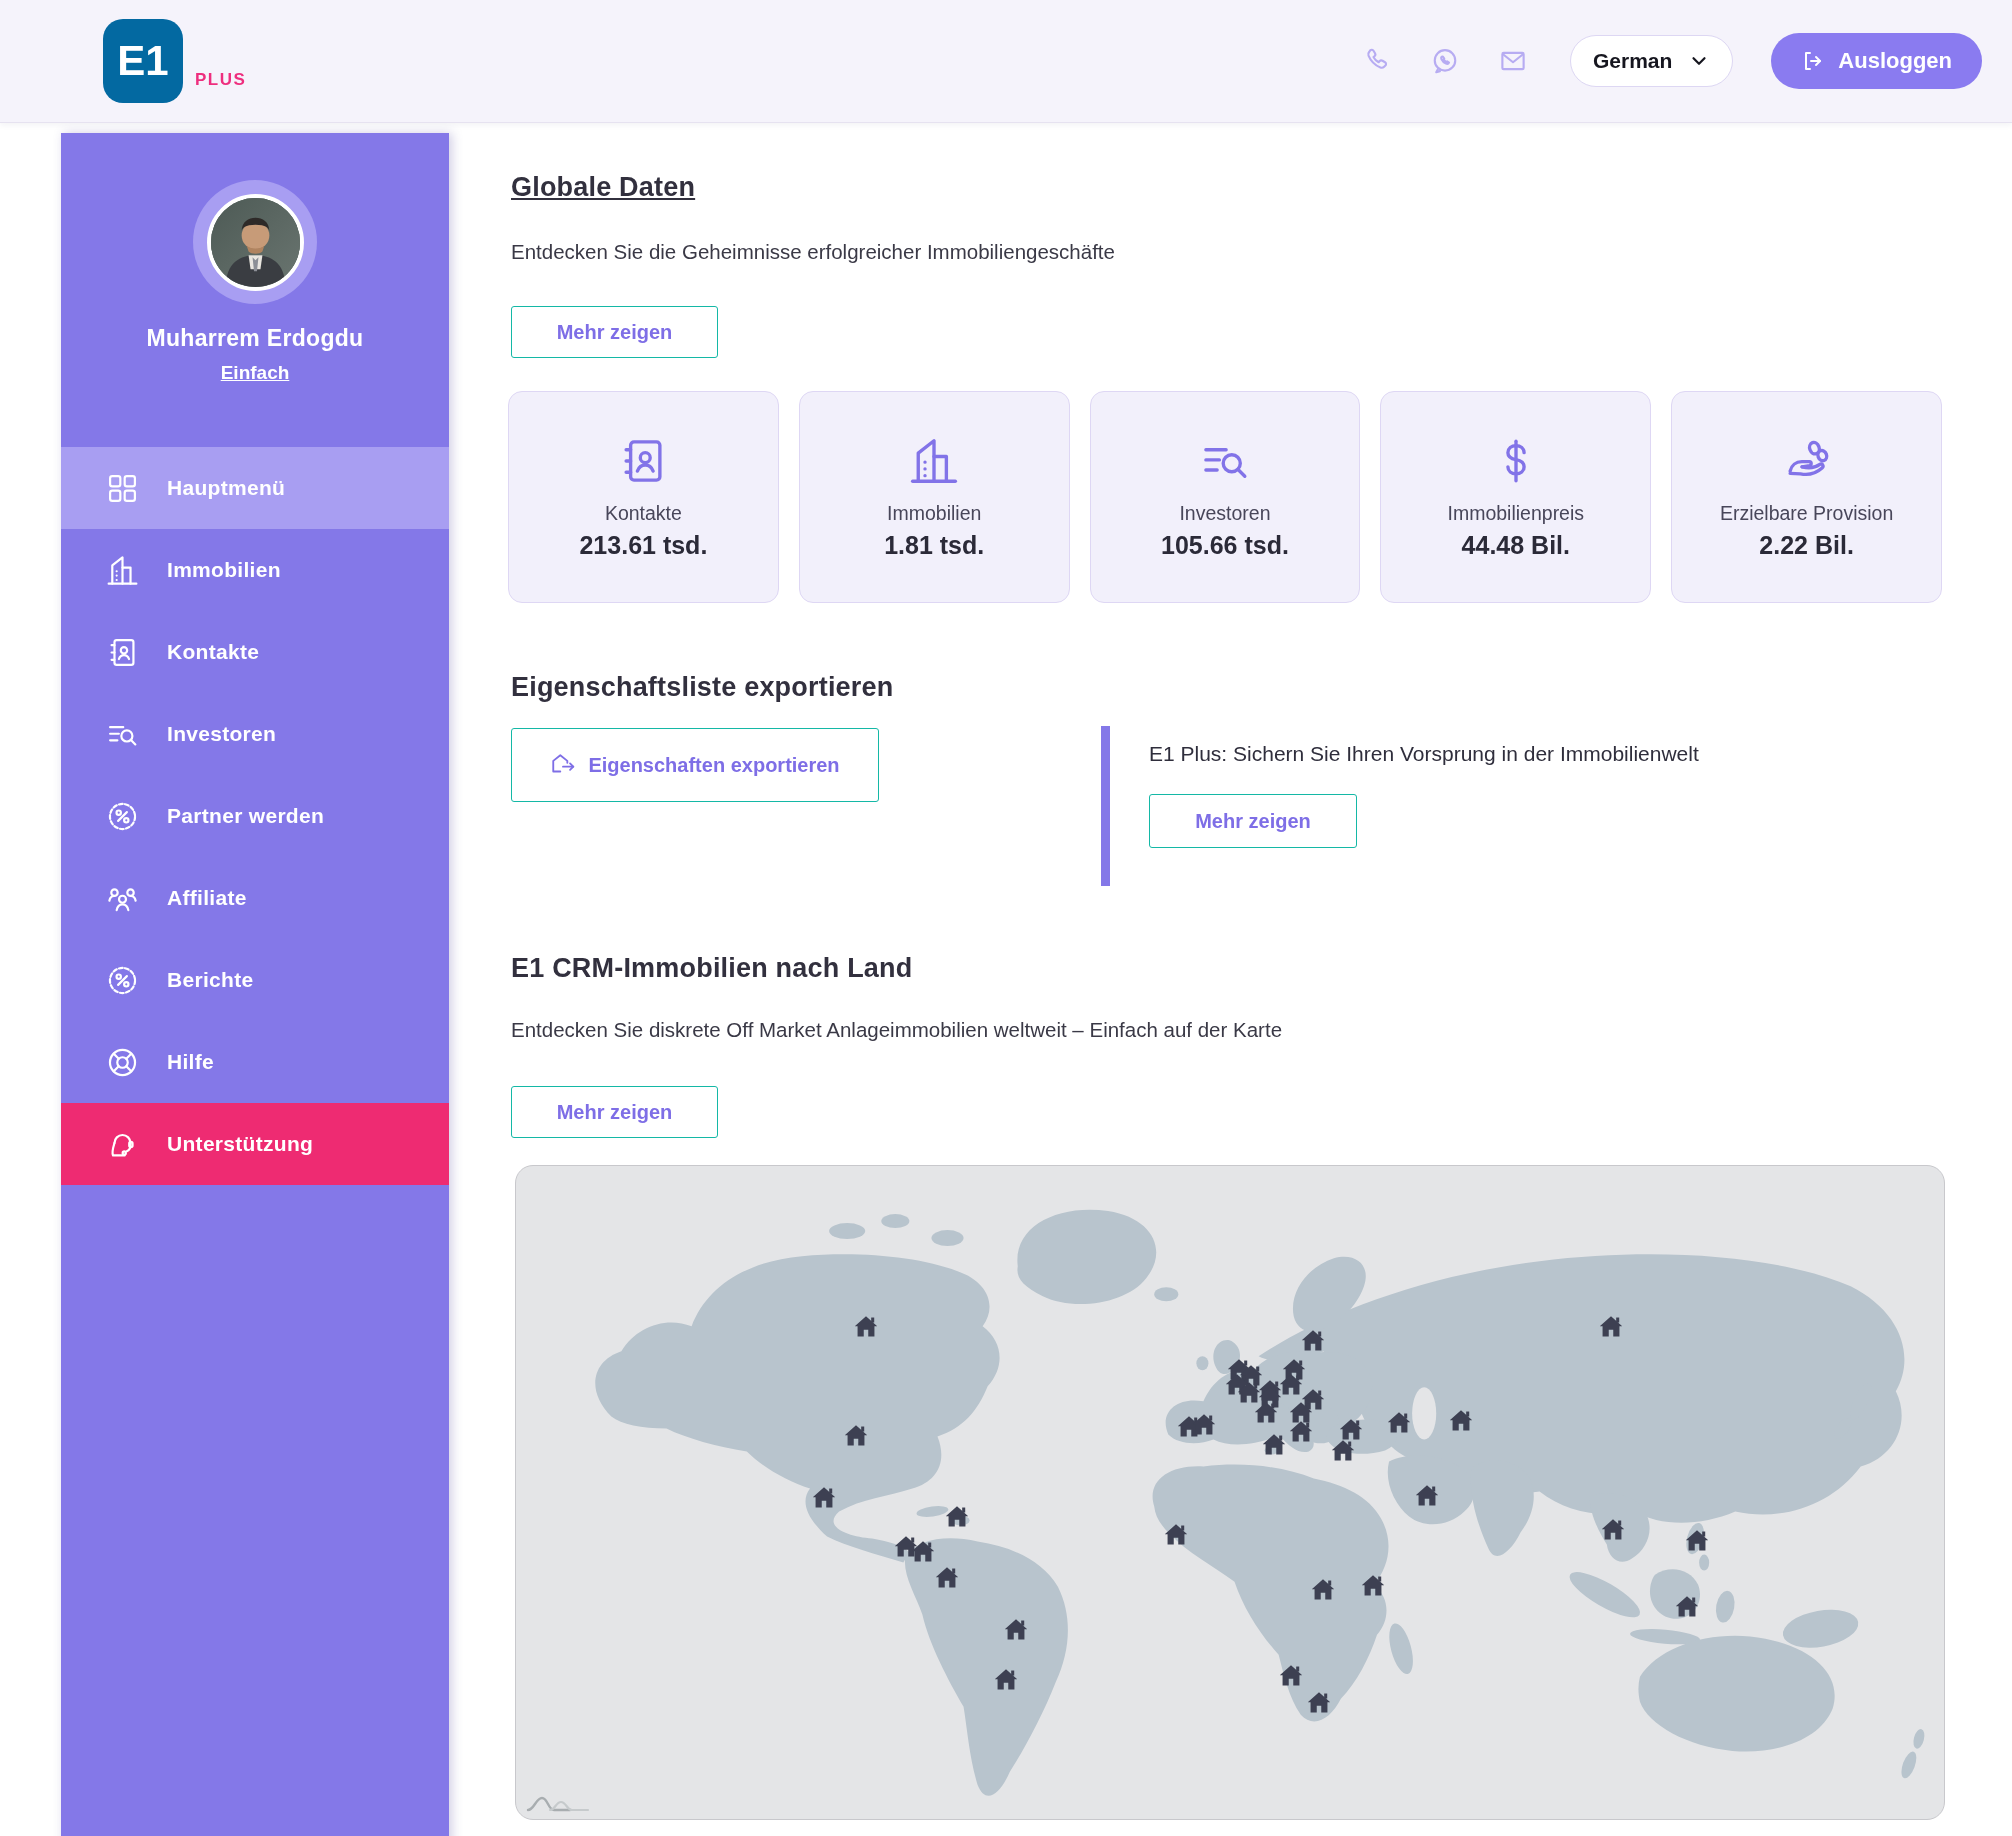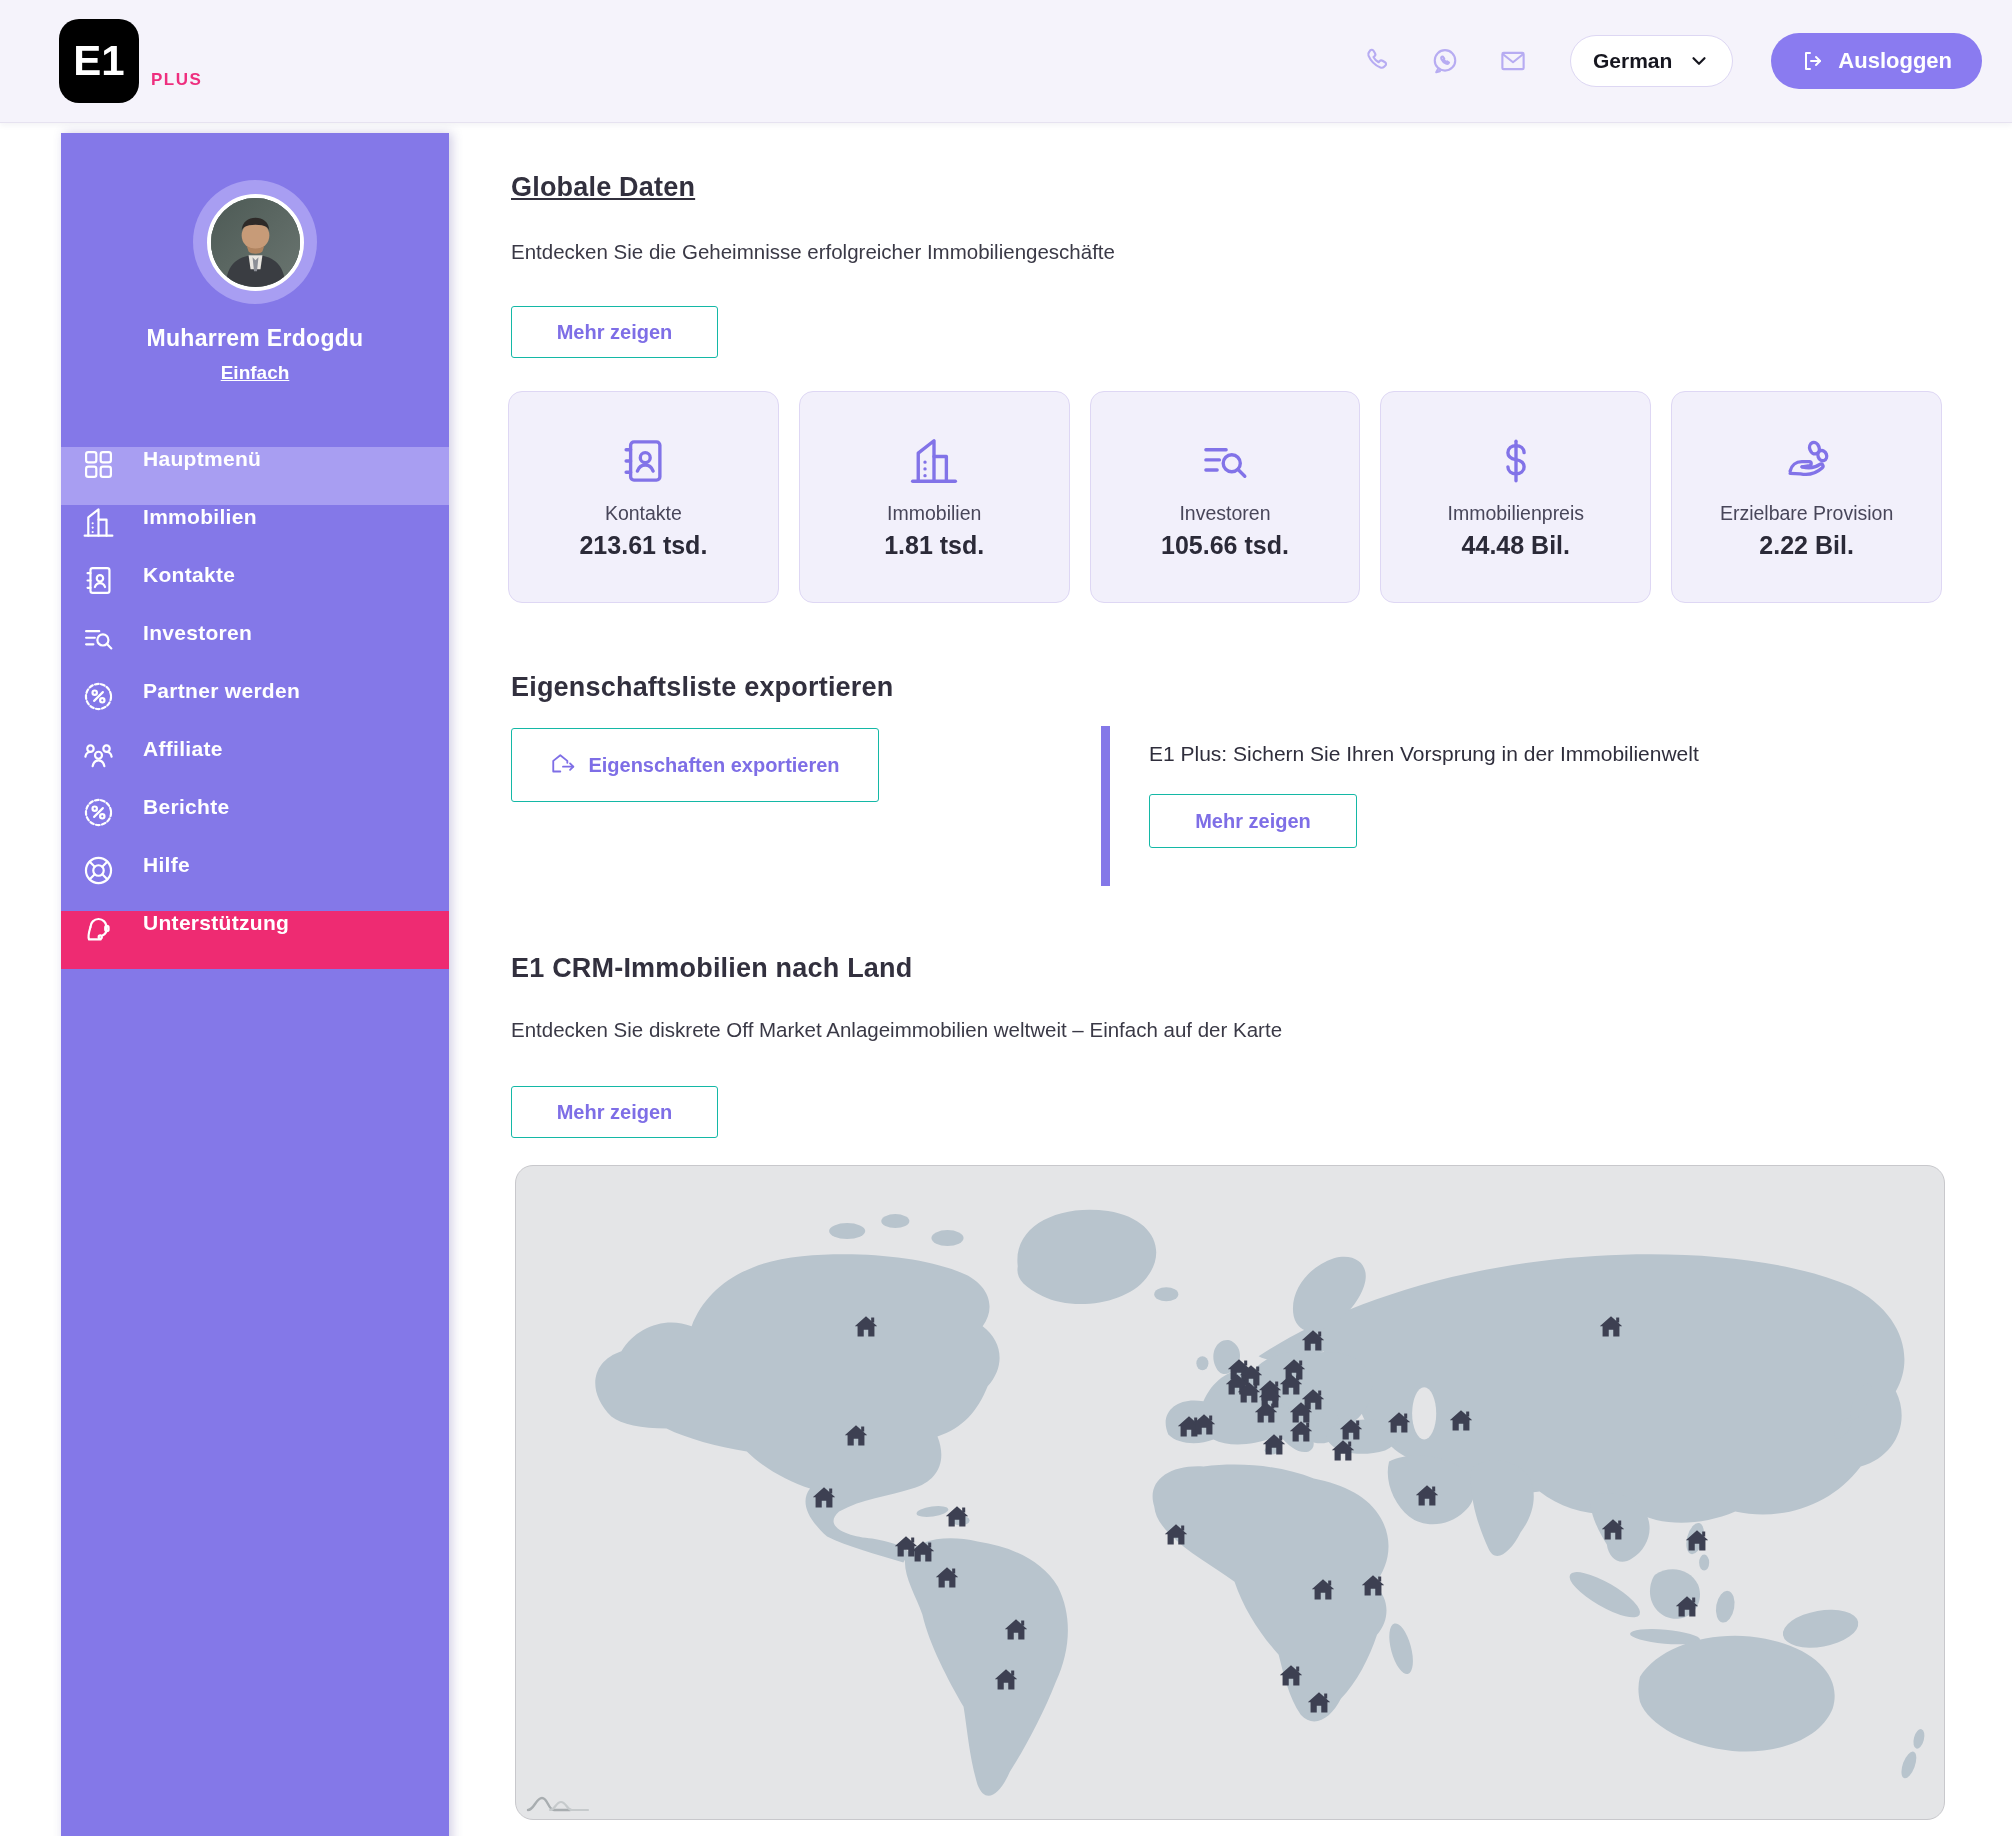--- a/index.html
+++ b/index.html
@@ -2,22 +2,22 @@
 <html><head>
 <meta charset="utf-8">
 <style>
   * { margin:0; padding:0; box-sizing:border-box; }
   html,body { width:2012px; height:1836px; background:#ffffff; font-family:"Liberation Sans", sans-serif; overflow:hidden; position:relative; }
 
   
   .header { position:absolute; left:0; top:0; width:2012px; height:123px; background:#f5f3fb;
             border-bottom:1px solid #e6e2f0; box-shadow:0 2px 6px rgba(40,30,90,.06);
             display:flex; align-items:center; padding:0 30px 0 59px; z-index:5; }
-  .logo-mark { width:80px; height:84px; border-radius:20px; background:#000000; color:#fff;
-               display:flex; align-items:center; justify-content:center; font-size:42px; font-weight:bold; }
+  .logo-mark { width:80px; height:84px; border-radius:20px; background:#0369a1; color:#fff;
+               display:flex; align-items:center; justify-content:center; font-size:42px; font-weight:bold;margin-left:44px; }
   .logo-sub { color:#ee2e7e; font-size:17px; font-weight:600; letter-spacing:1.5px; margin:38px 0 0 12px; }
   .header-spacer { flex:1; }
   .hdr-icon { width:30px; height:30px; margin-left:38px; stroke:#b7acf2; fill:none; stroke-width:1.7; stroke-linecap:round; stroke-linejoin:round; cursor:pointer; }
   .lang-pill { margin-left:42px; height:52px; padding:0 22px; border-radius:26px; background:#fff;
                border:1.5px solid #ddd7f3; display:flex; align-items:center; gap:16px;
                font-size:21px; font-weight:bold; color:#16161f; cursor:pointer; }
   .lang-pill svg { width:22px; height:22px; stroke:#16161f; fill:none; stroke-width:2.4; stroke-linecap:round; stroke-linejoin:round; }
   .logout-btn { margin-left:38px; height:56px; padding:0 30px; border-radius:28px; background:#8a7bf0; border:none;
                 color:#fff; font-family:inherit; font-size:22px; font-weight:bold; display:flex; align-items:center; gap:13px; cursor:pointer; }
   .logout-btn svg { width:24px; height:24px; stroke:#fff; fill:none; stroke-width:2; stroke-linecap:round; stroke-linejoin:round; }
@@ -25,21 +25,21 @@
   
   .sidebar { position:absolute; left:61px; top:133px; width:388px; height:1713px; background:#8478e8;
              box-shadow:3px 0 10px rgba(70,60,150,.25); z-index:4; }
   .avatar-ring { width:124px; height:124px; border-radius:50%; background:#a89ef2; margin:47px auto 0;
                  display:flex; align-items:center; justify-content:center; }
   .avatar { width:97px; height:97px; border-radius:50%; border:4px solid #fff; overflow:hidden; background:#5c6b66; }
   .user-name { text-align:center; margin-top:21px; color:#fff; font-size:23px; font-weight:bold; letter-spacing:.3px; }
   .profile-link { display:block; text-align:center; margin-top:10px; color:#fff; font-size:19px; font-weight:600;
                   text-decoration:underline; cursor:pointer; }
   .menu { position:absolute; left:0; top:314px; width:100%; }
-  .menu-item { height:58px; display:flex; padding-left:20px; cursor:pointer; }
+  .menu-item { height:82px; display:flex; align-items:center; padding-left:44px; cursor:pointer; }
   .menu-item.active { background:#a89ef2; }
   .menu-item.highlight { background:#ee2b72; }
   .menu-item .mi-icon { width:35px; height:35px; margin-right:27px; stroke:#fff; fill:none; stroke-width:1.5;
                         stroke-linecap:round; stroke-linejoin:round; flex:none; }
   .menu-item .mi-label { color:#fff; font-size:21px; font-weight:600; letter-spacing:.3px; }
 
   
   .sec-title { position:absolute; font-size:27px; font-weight:bold; color:#32303e; letter-spacing:.2px; }
   .sec-sub   { position:absolute; font-size:20.5px; color:#3a3946; }
   .ghost-btn { position:absolute; background:#fff; border:1px solid #14b8a6; border-radius:3px;

